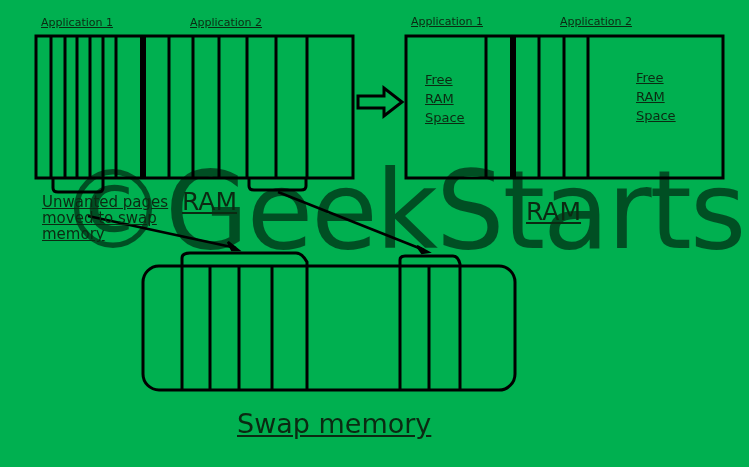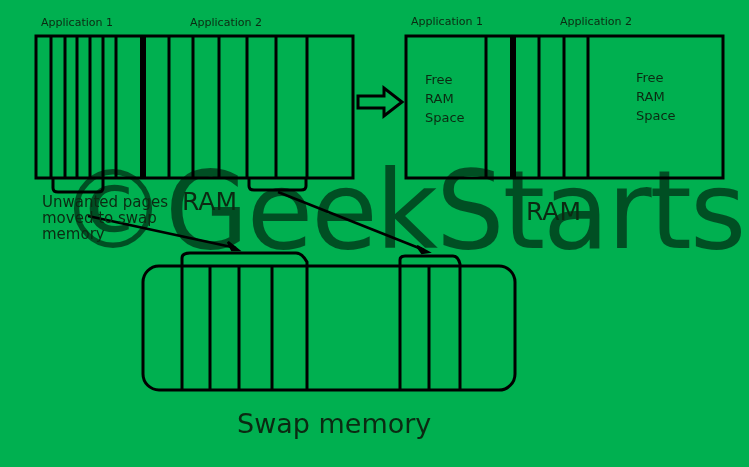--- a/index.html
+++ b/index.html
@@ -1,18 +1,18 @@
 <!DOCTYPE html>
 <html><head>
 <meta charset="utf-8">
 <style>
   html, body { margin: 0; padding: 0; }
   body { width: 749px; height: 467px; background: #00b050; overflow: hidden; position: relative; font-family: "DejaVu Sans", sans-serif; }
   #diagram { position: absolute; left: 0; top: 0; width: 749px; height: 467px; }
-  .lbl { position: absolute; color: #0b2a12; white-space: nowrap; }
+  .lbl { position: absolute; color: #0b2a12; white-space: nowrap; text-decoration: underline; }
   .app-lbl { font-size: 11px; }
   .free { font-size: 13px; line-height: 19px; white-space: pre; }
   .ram-lbl { font-size: 25px; }
   .note { font-size: 15px; line-height: 16px; white-space: pre; }
   .swap-lbl { font-size: 27px; text-align: right; }
   .watermark { position: absolute; left: 15px; top: 148px; font-size: 108px; color: #000000; opacity: 0.55; letter-spacing: -2px; font-family: "DejaVu Sans", sans-serif; margin-left: 44px; }
 </style>
 </head>
 <body>
 

